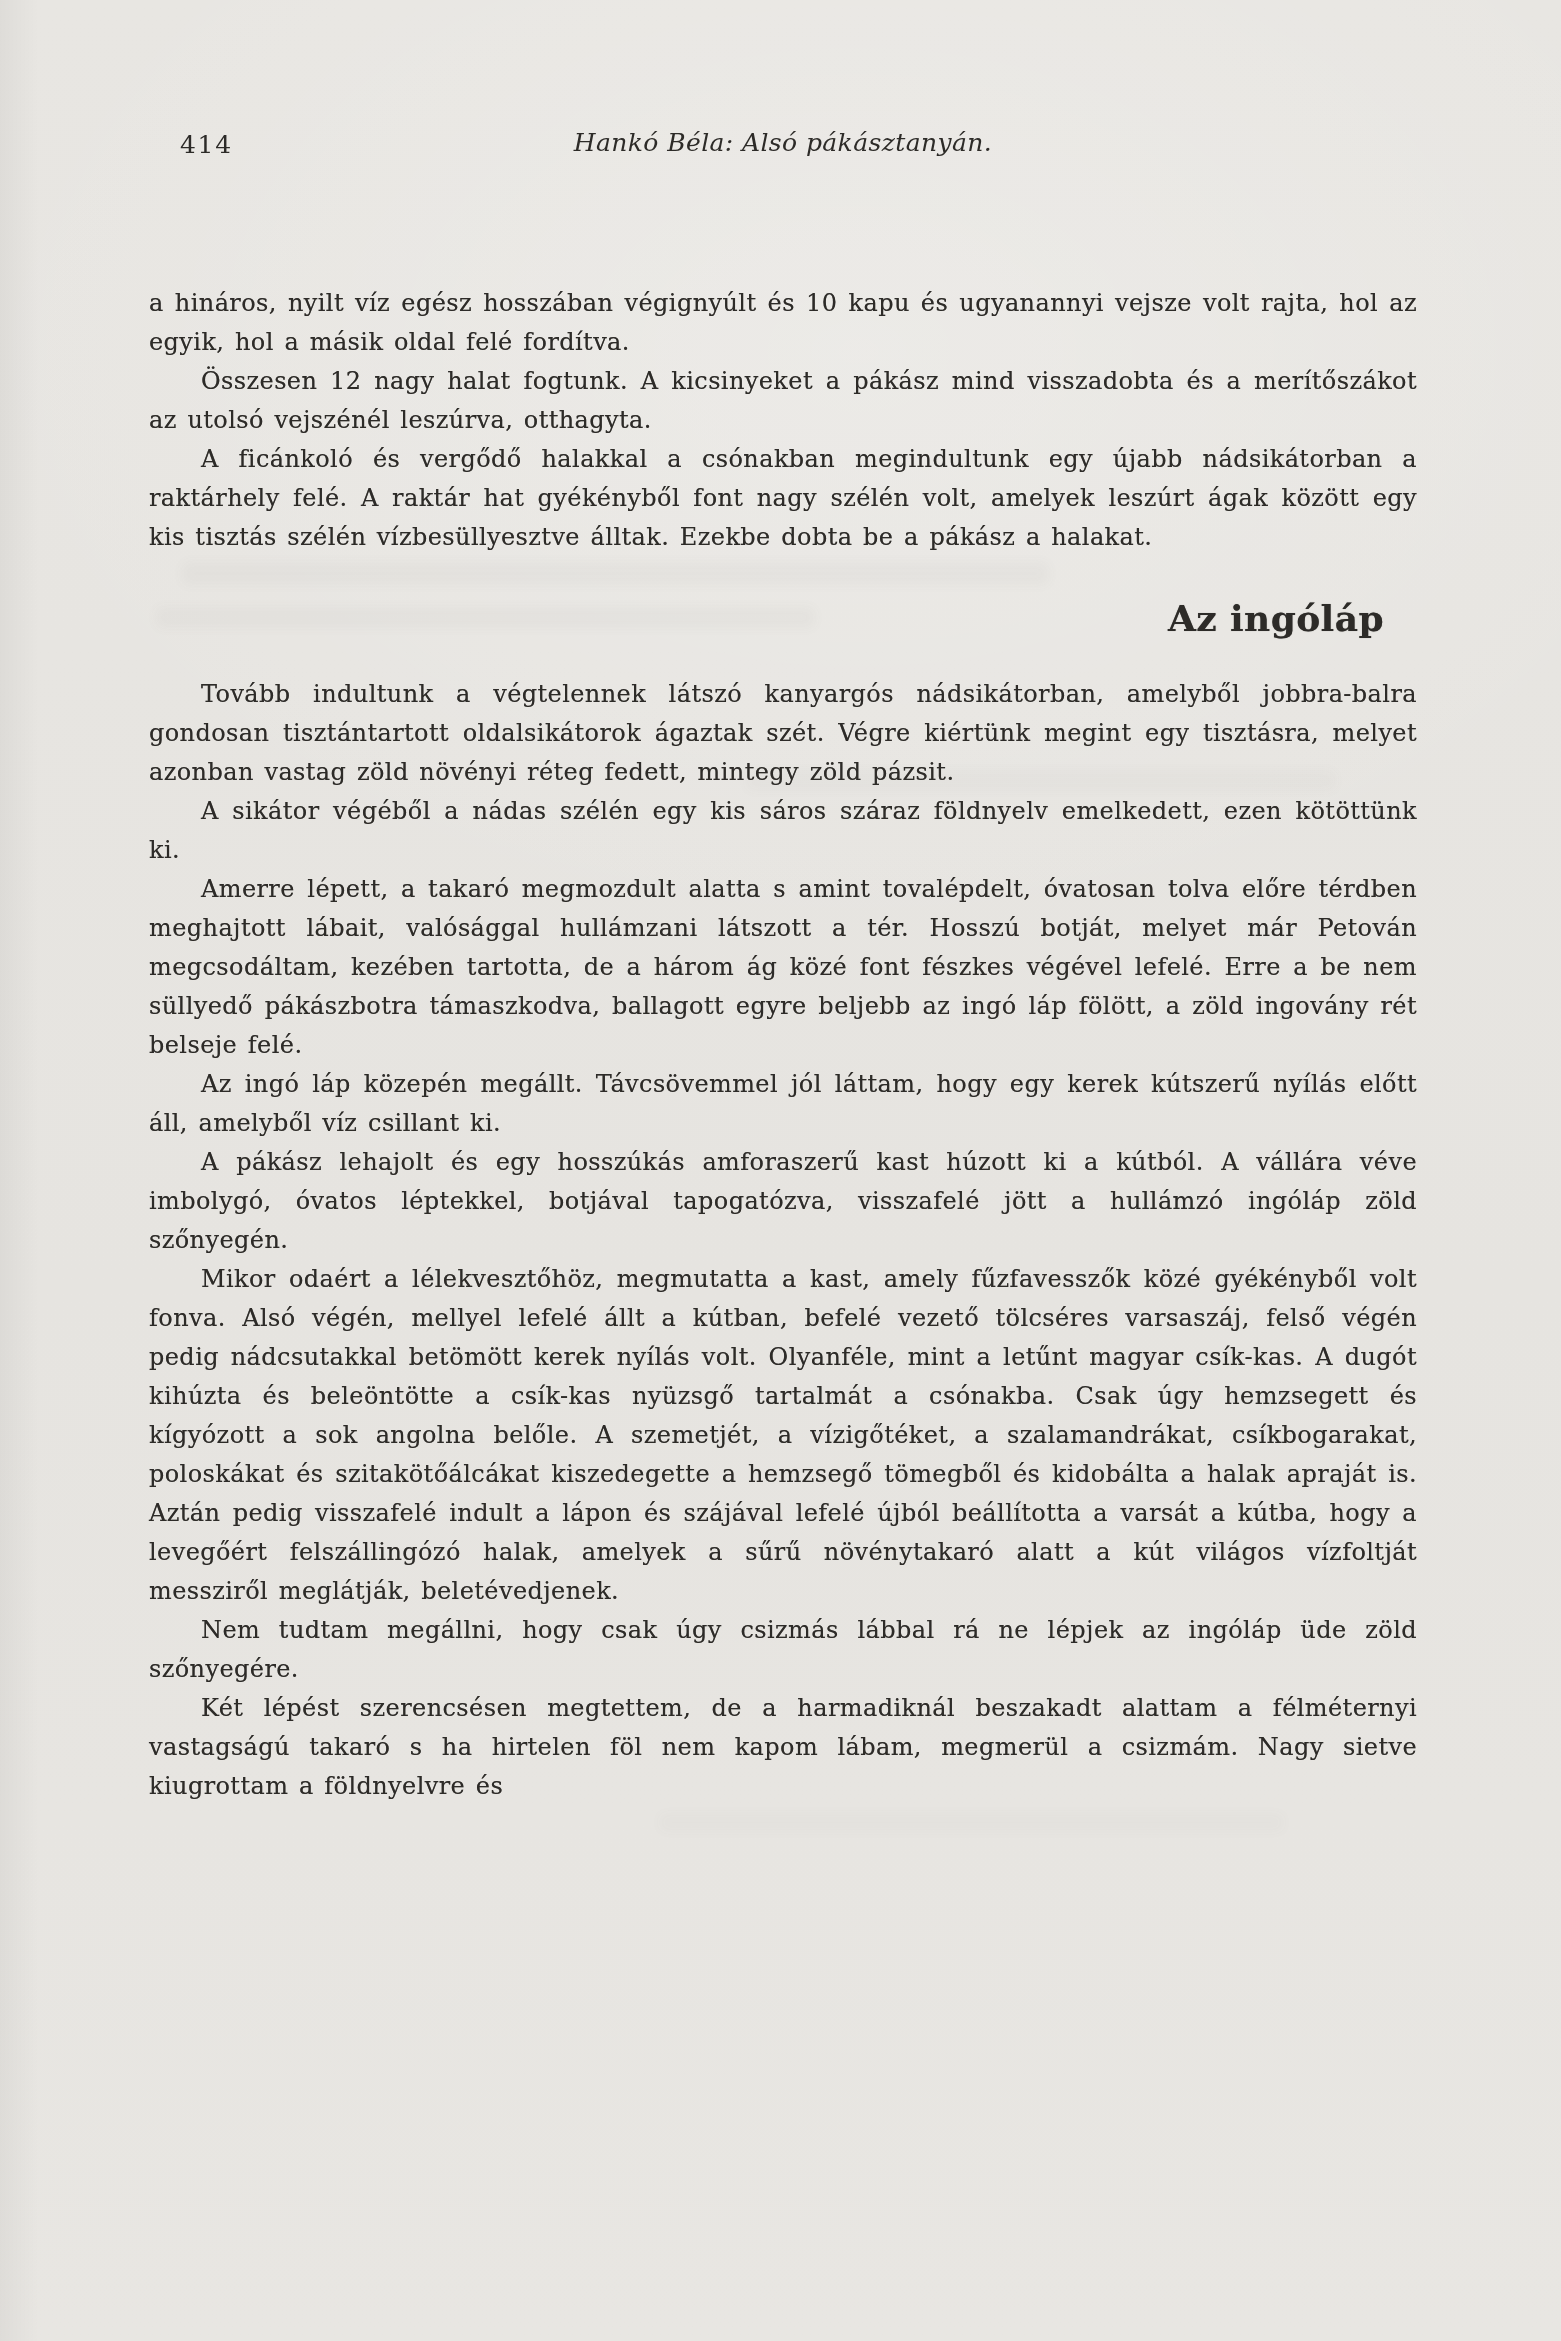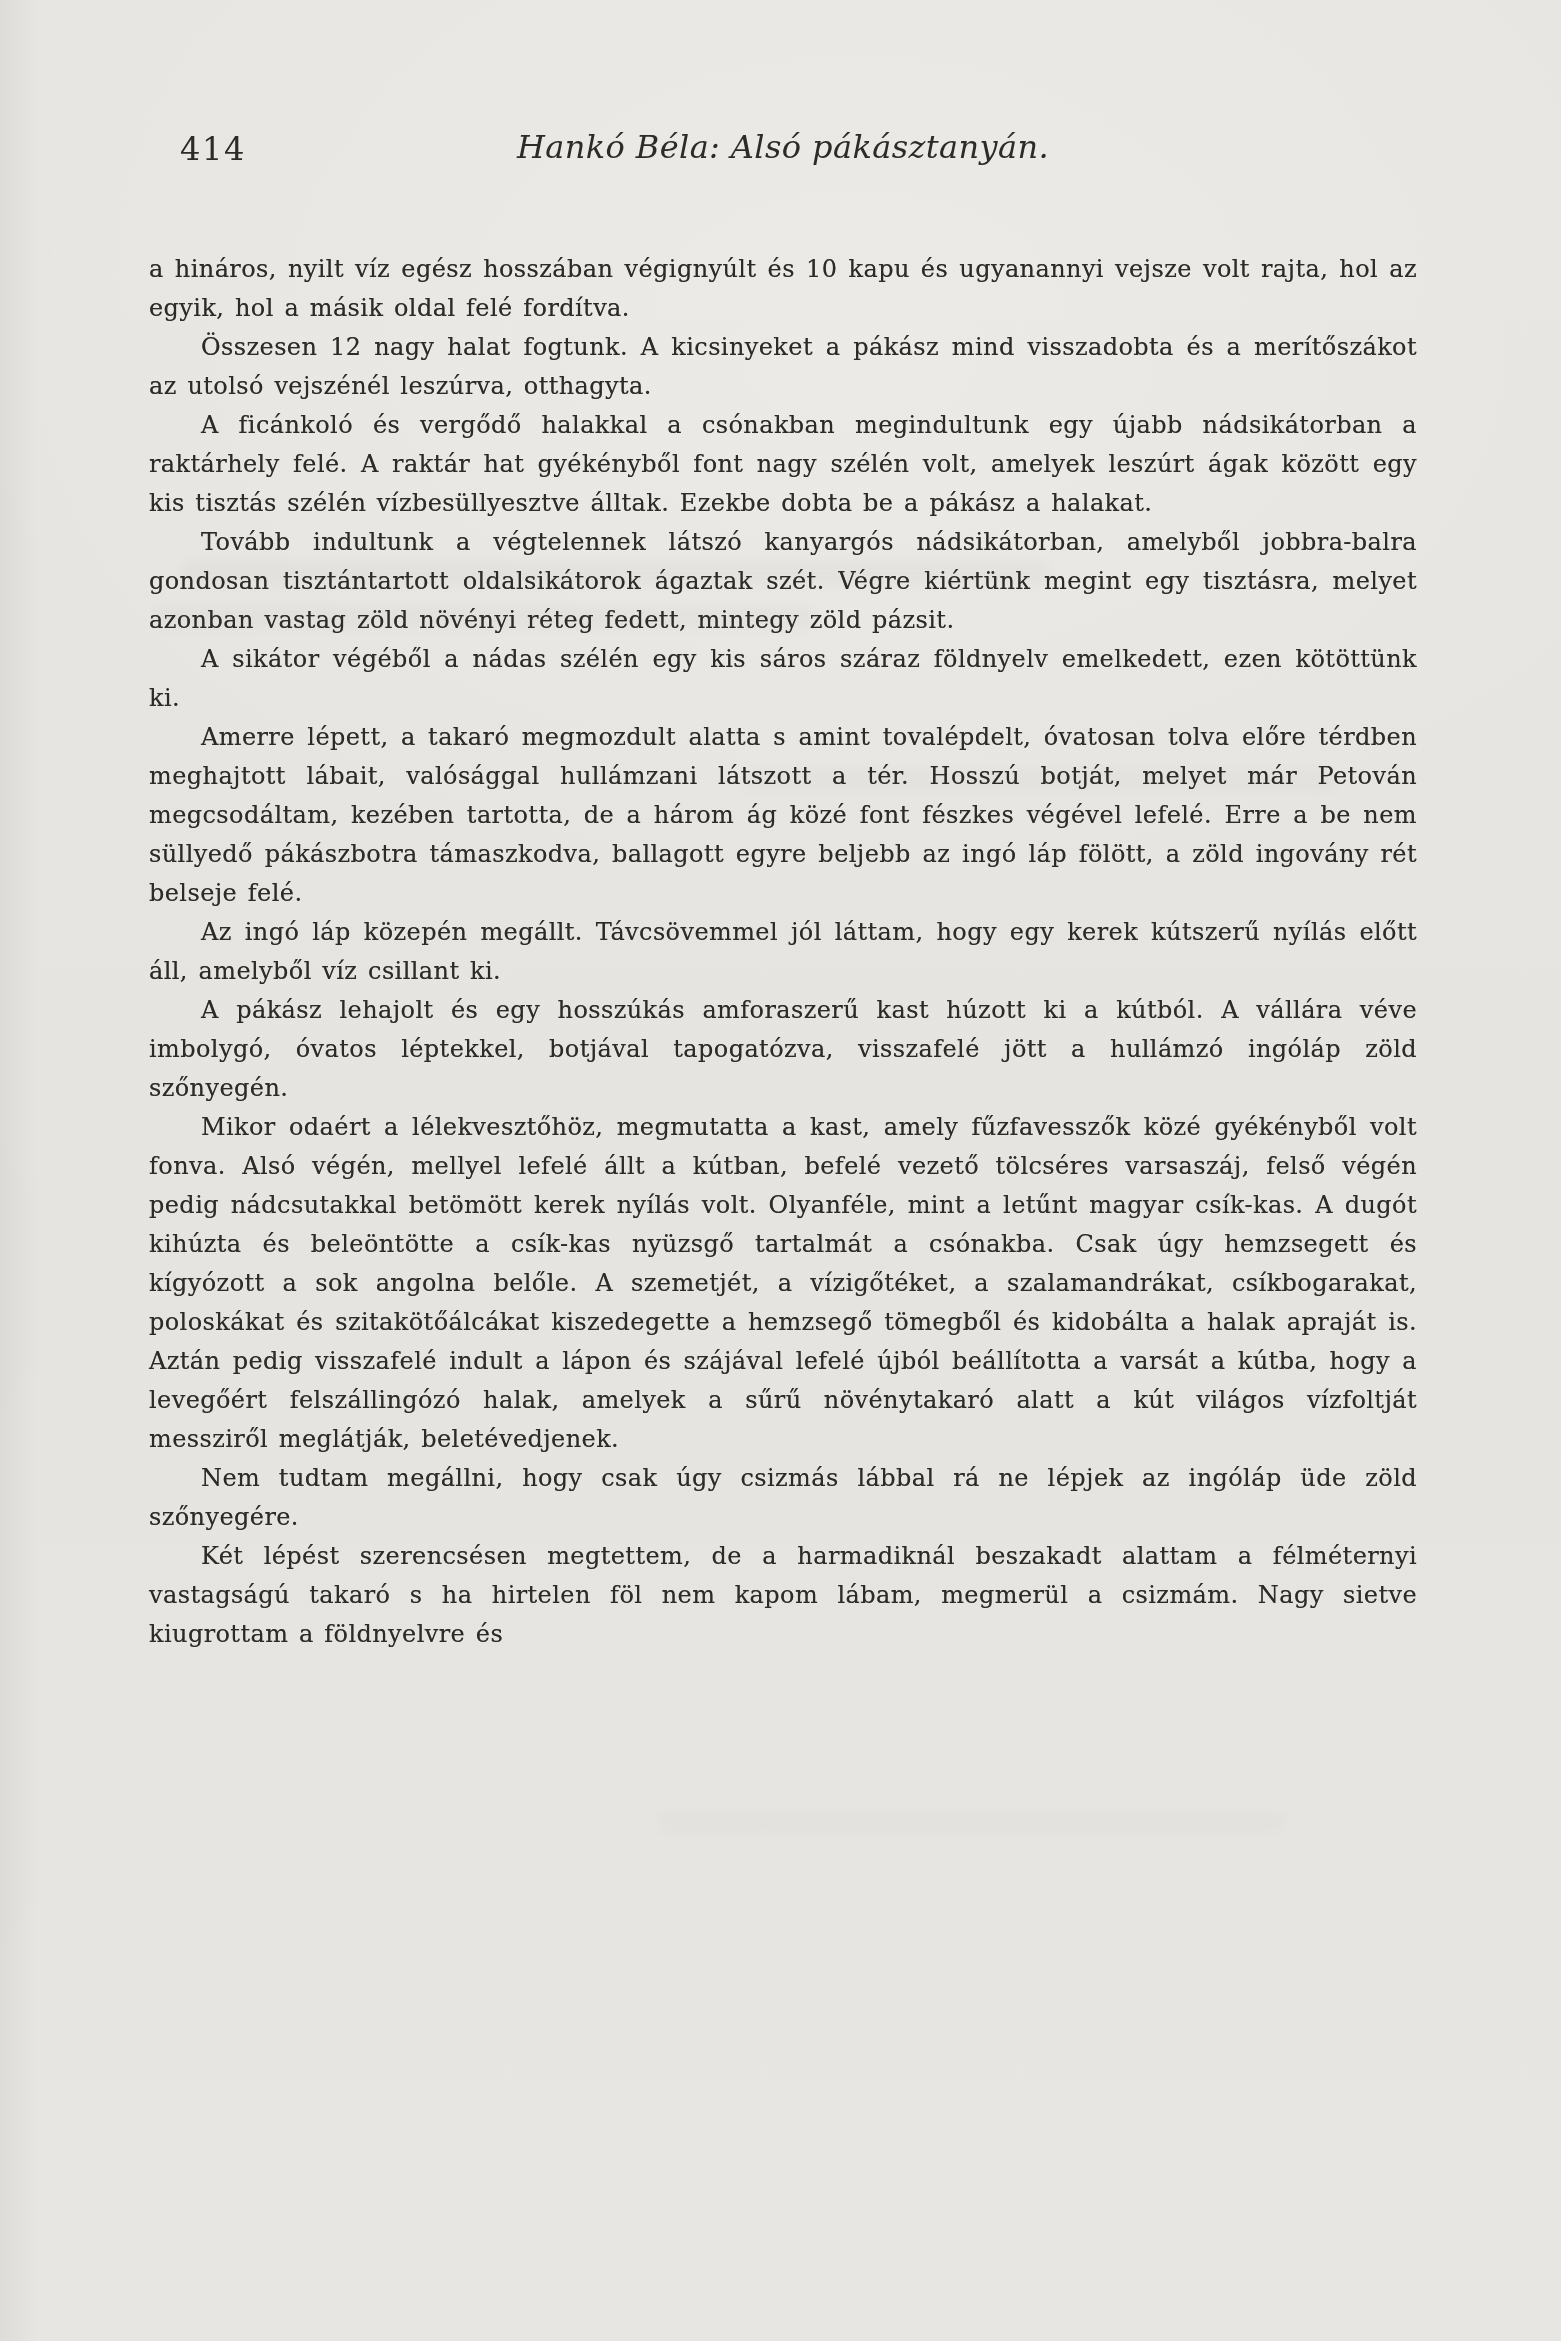--- a/index.html
+++ b/index.html
@@ -18,22 +18,22 @@
       radial-gradient(1301px 867px at 55% 15%, rgba(255,255,255,0.20), rgba(0,0,0,0) 70%),
       linear-gradient(90deg, rgba(0,0,0,0.045) 0%, rgba(0,0,0,0) 2.5%),
       linear-gradient(180deg, var(--paper) 0%, #e6e4e0 55%, #e8e6e2 100%);
     font-family:"DejaVu Serif","Liberation Serif",serif;
     color:var(--ink);
     overflow:hidden;
   }
   .running-head{
     position:relative;
     height:40px;
-    margin-bottom:82px;
-    font-size:32px;
+    margin-bottom:116px;
+    font-size:25px;
   }
   .page-num{
     position:absolute;left:31px;top:1.7px;
     letter-spacing:1.7px;
   }
   .run-title{
     position:absolute;left:0;right:0;top:0;
     text-align:center;
     font-style:italic;
     letter-spacing:0.4px;
@@ -89,20 +89,21 @@
 
   <div class="body-text">
 
       <p class="para no-indent">a hináros, nyilt víz egész hosszában végignyúlt és 10 kapu és ugyanannyi vejsze volt rajta, hol az egyik, hol a másik oldal felé fordítva.</p>
 
       <p class="para">Összesen 12 nagy halat fogtunk. A kicsinyeket a pákász mind visszadobta és a merítőszákot az utolsó vejszénél leszúrva, otthagyta.</p>
 
       <p class="para">A ficánkoló és vergődő halakkal a csónakban megindultunk egy újabb nádsikátorban a raktárhely felé. A raktár hat gyékényből font nagy szélén volt, amelyek leszúrt ágak között egy kis tisztás szélén vízbesüllyesztve álltak. Ezekbe dobta be a pákász a halakat.</p>
     </div>
 
+  <h2 class="section-heading">Az ingóláp</h2>
 
   <div class="body-text">
 
       <p class="para">Tovább indultunk a végtelennek látszó kanyargós nádsikátorban, amelyből jobbra-balra gondosan tisztántartott oldalsikátorok ágaztak szét. Végre kiértünk megint egy tisztásra, melyet azonban vastag zöld növényi réteg fedett, mintegy zöld pázsit.</p>
 
       <p class="para">A sikátor végéből a nádas szélén egy kis sáros száraz földnyelv emelkedett, ezen kötöttünk ki.</p>
 
 
       <p class="para">Amerre lépett, a takaró megmozdult alatta s amint tovalépdelt, óvatosan tolva előre térdben meghajtott lábait, valósággal hullámzani látszott a tér. Hosszú botját, melyet már Petován megcsodáltam, kezében tartotta, de a három ág közé font fészkes végével lefelé. Erre a be nem süllyedő pákászbotra támaszkodva, ballagott egyre beljebb az ingó láp fölött, a zöld ingovány rét belseje felé.</p>
 

